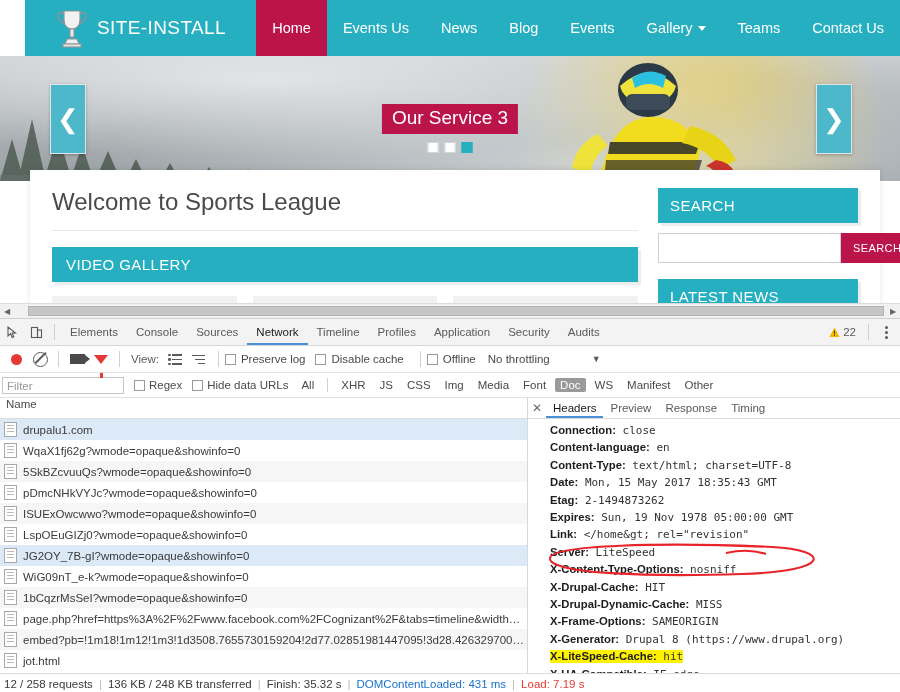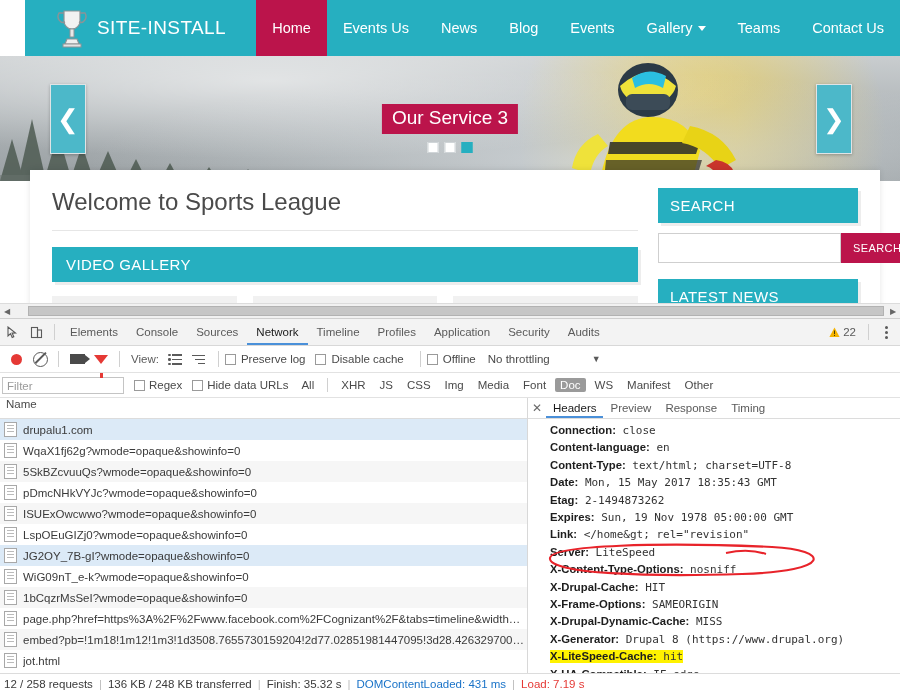--- a/index.html
+++ b/index.html
@@ -489,22 +489,22 @@
           <div class="hdr-line"><span class="hdr-key">Connection:</span> <span>close</span></div>
           <div class="hdr-line"><span class="hdr-key">Content-language:</span> <span>en</span></div>
           <div class="hdr-line"><span class="hdr-key">Content-Type:</span> <span>text/html; charset=UTF-8</span></div>
           <div class="hdr-line"><span class="hdr-key">Date:</span> <span>Mon, 15 May 2017 18:35:43 GMT</span></div>
           <div class="hdr-line"><span class="hdr-key">Etag:</span> <span>2-1494873262</span></div>
           <div class="hdr-line"><span class="hdr-key">Expires:</span> <span>Sun, 19 Nov 1978 05:00:00 GMT</span></div>
           <div class="hdr-line"><span class="hdr-key">Link:</span> <span>&lt;/home&amp;gt; rel="revision"</span></div>
           <div class="hdr-line"><span class="hdr-key">Server:</span> <span>LiteSpeed</span></div>
           <div class="hdr-line"><span class="hdr-key">X-Content-Type-Options:</span> <span>nosniff</span></div>
           <div class="hdr-line"><span class="hdr-key">X-Drupal-Cache:</span> <span>HIT</span></div>
+          <div class="hdr-line"><span class="hdr-key">X-Drupal-Dynamic-Cache:</span> <span>MISS</span></div>
           <div class="hdr-line"><span class="hdr-key">X-Frame-Options:</span> <span>SAMEORIGIN</span></div>
-          <div class="hdr-line"><span class="hdr-key">X-Drupal-Dynamic-Cache:</span> <span>MISS</span></div>
           <div class="hdr-line"><span class="hdr-key">X-Generator:</span> <span>Drupal 8 (https://www.drupal.org)</span></div>
           <div class="hdr-line"><span class="hl-yellow"><span class="hdr-key">X-LiteSpeed-Cache:</span> <span>hit</span></span></div>
           <div class="hdr-line"><span class="hdr-key">X-UA-Compatible:</span> <span>IE=edge</span></div>
 
           <div class="section-row">
             <span class="section-title"><span>Request Headers</span></span>
             <span class="view-source">view source</span>
           </div>
 
           <svg class="circle-annot" viewBox="0 0 300 36">

